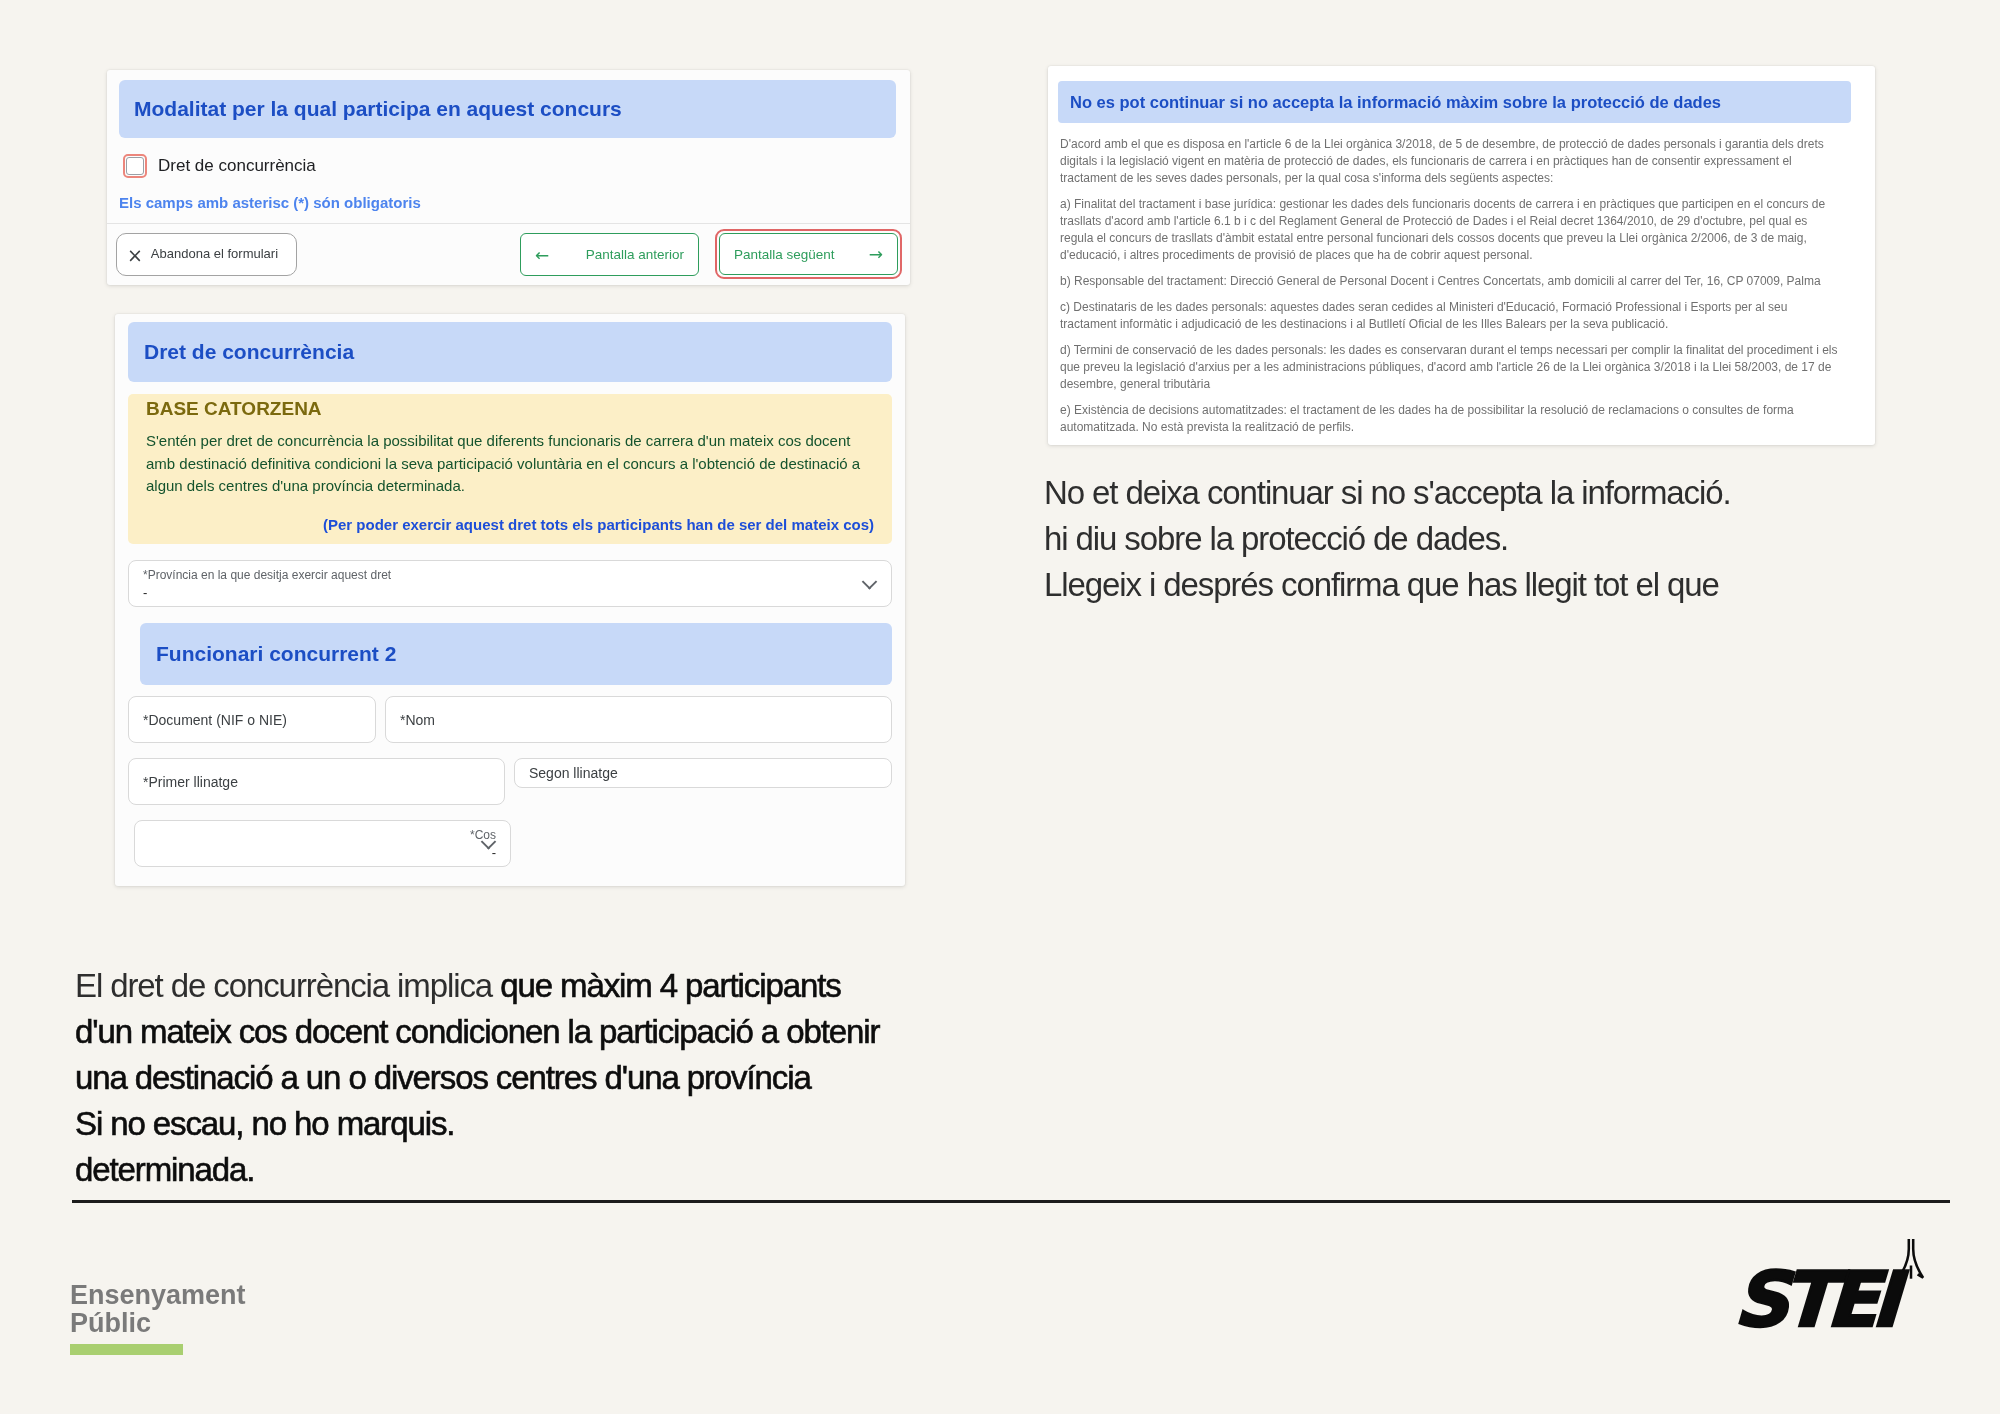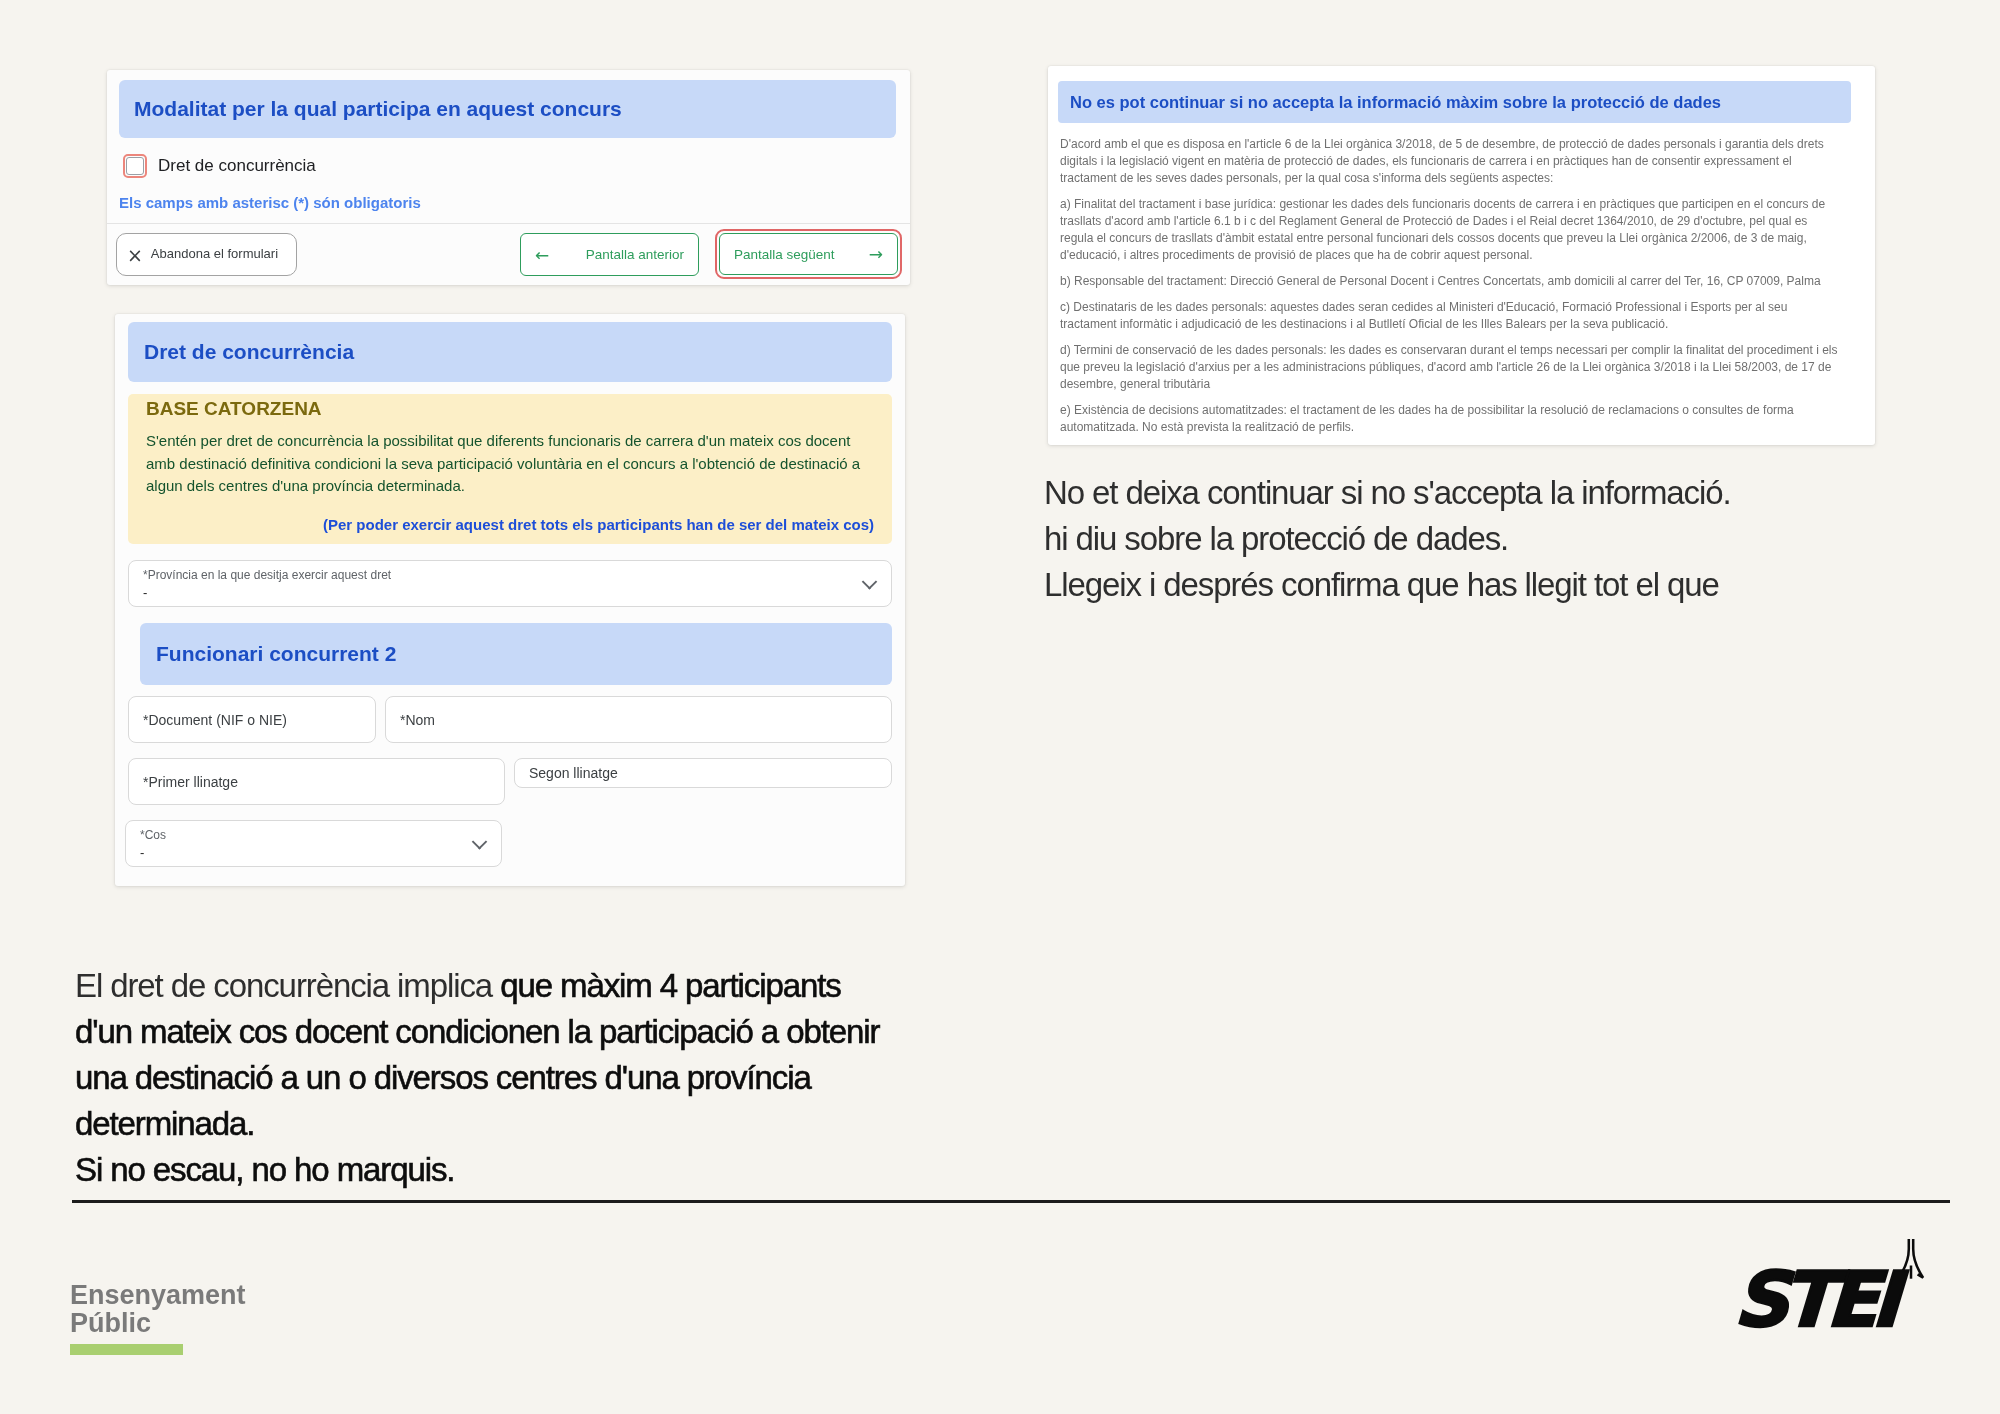--- a/index.html
+++ b/index.html
@@ -79,21 +79,21 @@
   </div>
   <div class="input-box" style="left:270px;top:382px;width:507px;height:47px;">
     <span>*Nom</span>
   </div>
   <div class="input-box" style="left:13px;top:444px;width:377px;height:47px;">
     <span>*Primer llinatge</span>
   </div>
   <div class="input-box" style="left:399px;top:444px;width:378px;height:30px;">
     <span>Segon llinatge</span>
   </div>
-  <div class="select-box" style="left:10px;top:506px;width:377px;height:47px;">
+  <div class="select-box" style="left:19px;top:506px;width:377px;height:47px;align-items:flex-end;">
     <span class="lbl">*Cos</span>
     <span class="val">-</span>
     <span class="chev"></span>
   </div>
 </div>
 
 <div class="shot" style="left:1048px;top:66px;width:827px;height:379px;background:#fff;overflow:hidden;">
   <div class="blue-head" style="left:10px;right:24px;top:15px;height:42px;font-size:16.5px;padding-left:12px;border-radius:4px;">
     <span>No es pot continuar si no accepta la informació màxim sobre la protecció de dades</span>
   </div>
@@ -113,22 +113,22 @@
   <div class="ann">hi diu sobre la protecció de dades.</div>
   <div class="ann">Llegeix i després confirma que has llegit tot el que</div>
 </div>
 
 <div class="abs" style="left:75px;top:963px;">
   <div class="ann">
     <span>El dret de concurrència implica </span><span class="emph">que màxim 4 participants</span>
   </div>
   <div class="ann emph">d'un mateix cos docent condicionen la participació a obtenir</div>
   <div class="ann emph">una destinació a un o diversos centres d'una província</div>
+  <div class="ann emph">Si no escau, no ho marquis.</div>
   <div class="ann emph">determinada.</div>
-  <div class="ann emph">Si no escau, no ho marquis.</div>
 </div>
 
 <div class="sep" style="left:72px;top:1200px;width:1878px;height:3px;"></div>
 
 <div class="abs" style="left:70px;top:1281px;">
   <div class="ep">Ensenyament</div>
   <div class="ep">Públic</div>
   <div style="width:113px;height:11px;background:#a9cf70;margin-top:7px;"></div>
 </div>
 

